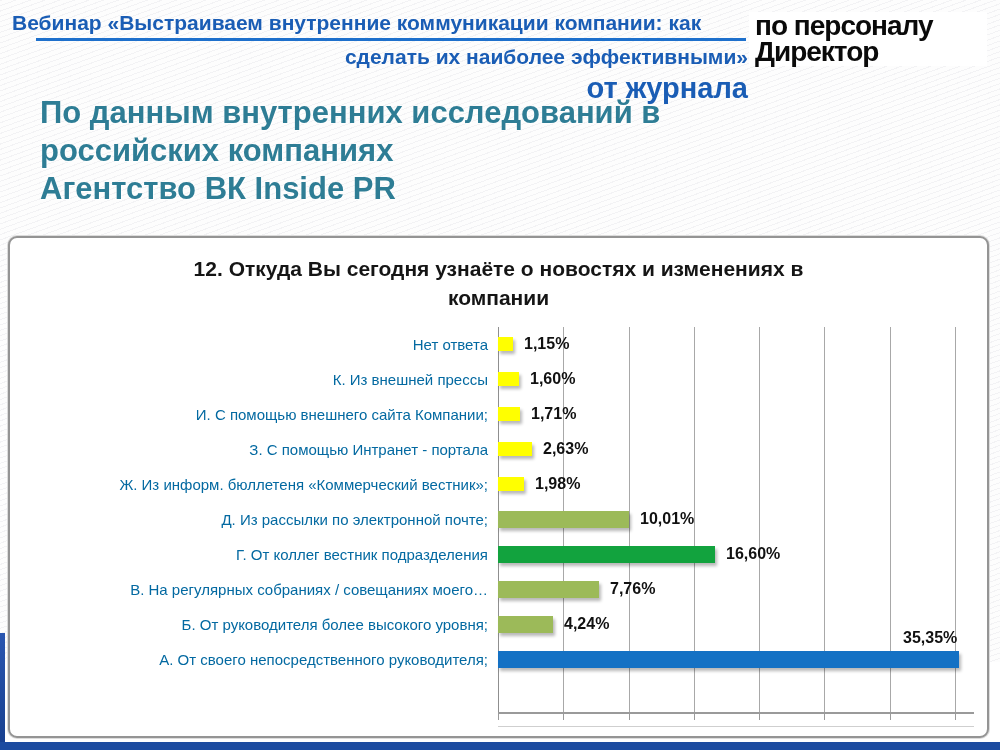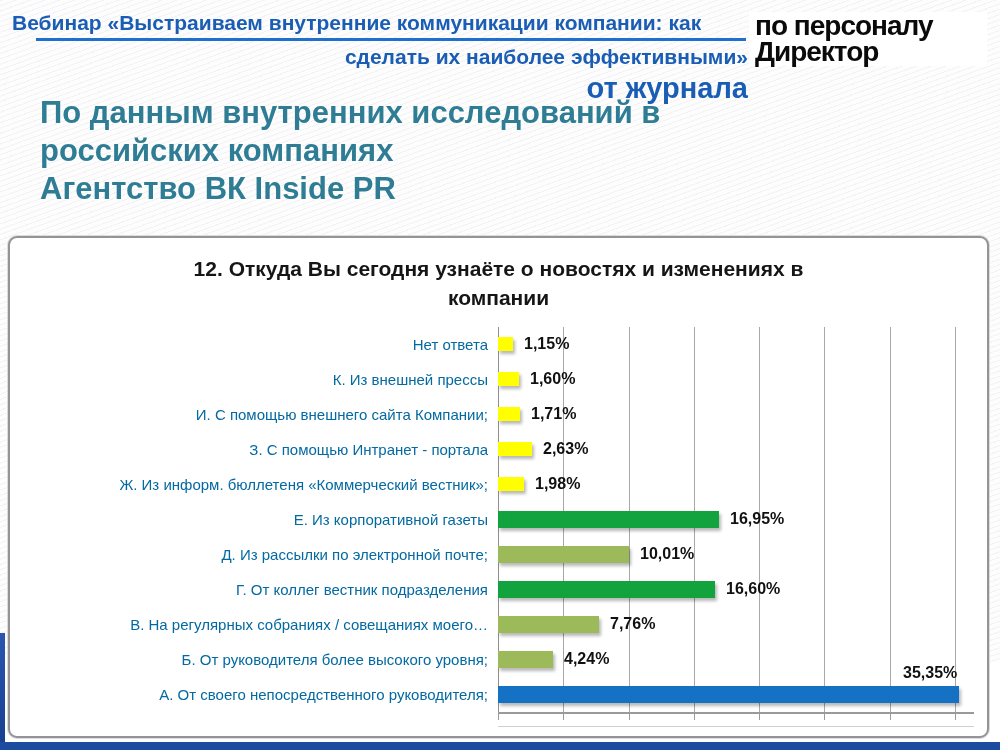--- a/index.html
+++ b/index.html
@@ -151,27 +151,20 @@
             </div>
           </div>
           <div class="row">
             <div class="cat">Ж.  Из информ. бюллетеня «Коммерческий вестник»;</div>
             <div class="bwrap">
               <div class="bar yellow" style="width: 26px; background: rgb(255, 255, 0);"></div>
               <div class="val">1,98%</div>
             </div>
           </div>
           <div class="row">
-            <div class="cat">Е.  Из корпоративной газеты</div>
-            <div class="bwrap">
-              <div class="bar green" style="width: 221px; background: rgb(18, 163, 62);"></div>
-              <div class="val">16,95%</div>
-            </div>
-          </div>
-          <div class="row">
             <div class="cat">Д.  Из рассылки по электронной почте;</div>
             <div class="bwrap">
               <div class="bar olive" style="width: 131px; background: rgb(156, 186, 89);"></div>
               <div class="val">10,01%</div>
             </div>
           </div>
           <div class="row">
             <div class="cat">Г.  От коллег вестник подразделения</div>
             <div class="bwrap">
               <div class="bar green" style="width: 217px; background: rgb(18, 163, 62);"></div>

